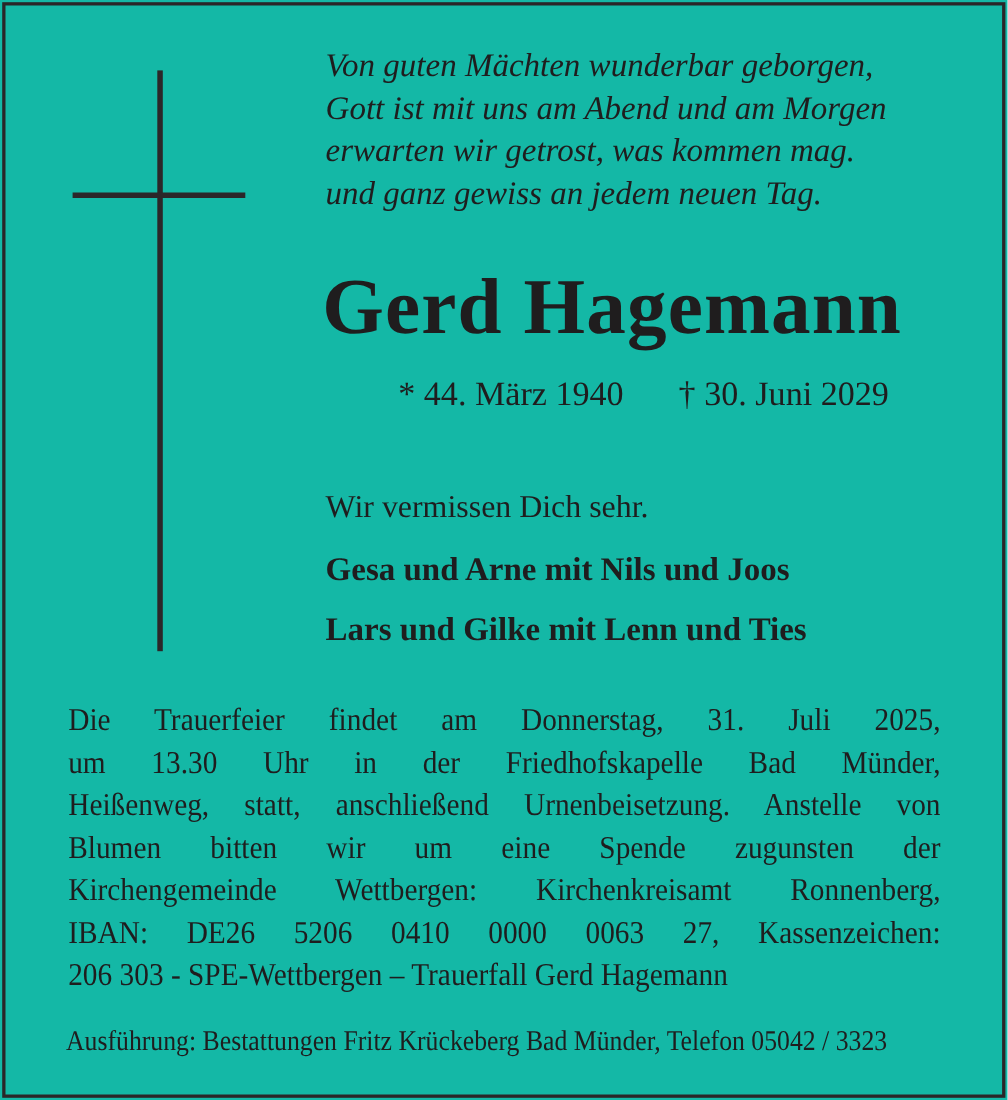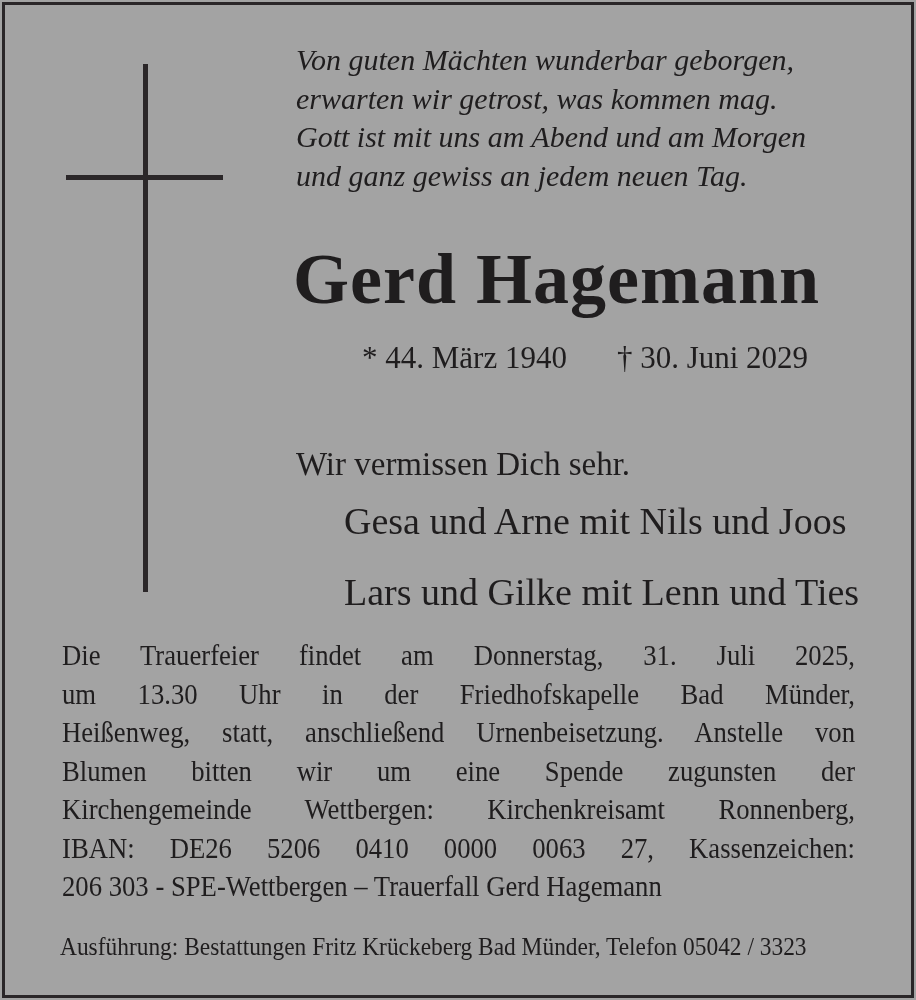--- a/index.html
+++ b/index.html
@@ -4,21 +4,21 @@
 <style>
   html, body {
     margin: 0;
     padding: 0;
     background: #ffffff;
   }
   .page {
     position: relative;
     width: 916px;
     height: 1000px;
-    background: #a3a3a3;
+    background: #14b8a6;
     font-family: "Liberation Serif", "DejaVu Serif", serif;
     color: #1f1d1e;
     overflow: hidden;
   }
   .frame {
     position: absolute;
     left: 2px; top: 2px; right: 2px; bottom: 2px;
     border: 3px solid #2a2628;
     pointer-events: none;
   }
@@ -63,35 +63,34 @@
     display: flex;
     gap: 50px;
     font-size: 31px;
     line-height: 1.1;
     white-space: nowrap;
   }
   
   .condolence {
     position: absolute;
     left: 296px; top: 446px;
-    font-size: 33px;
+    font-size: 29px;
     line-height: 1.1;
     white-space: nowrap;
   }
   .family-line {
     position: absolute;
     left: 296px;
-    font-size: 38px;
-    font-weight: normal;
+    font-size: 30px;
+    font-weight: bold;
     line-height: 1.1;
     white-space: nowrap;
-    margin-left: 48px;
   }
   .family-line.l1 { top: 501px; }
-  .family-line.l2 { top: 572px; text-align: right; }
+  .family-line.l2 { top: 556px; text-align: right; }
   
   .body-text {
     position: absolute;
     left: 62px; top: 636px;
     width: 862px;
     transform: scaleX(0.92);
     transform-origin: 0 0;
     font-size: 29px;
     line-height: 38.5px;
   }
@@ -120,22 +119,22 @@
 
   <div class="frame"></div>
 
   <div class="cross">
     <div class="cross-v"></div>
     <div class="cross-h"></div>
   </div>
 
   <div class="poem">
     <div>Von guten Mächten wunderbar geborgen,</div>
+    <div>Gott ist mit uns am Abend und am Morgen</div>
     <div>erwarten wir getrost, was kommen mag.</div>
-    <div>Gott ist mit uns am Abend und am Morgen</div>
     <div>und ganz gewiss an jedem neuen Tag.</div>
   </div>
 
   <h1 class="name">Gerd Hagemann</h1>
 
   <div class="dates">
     <span>* 44. März 1940</span>
     <span>† 30. Juni 2029</span>
   </div>
 

